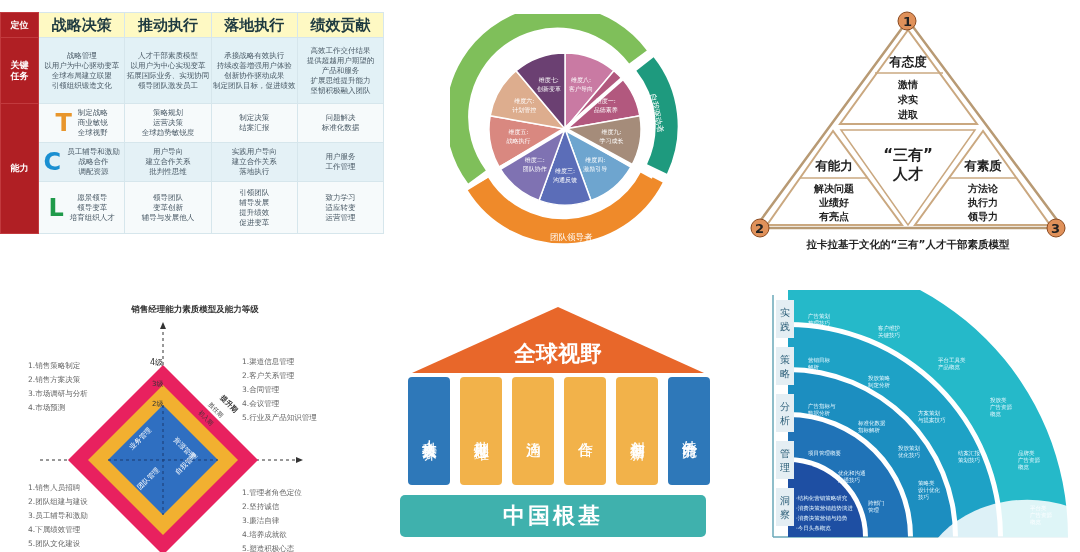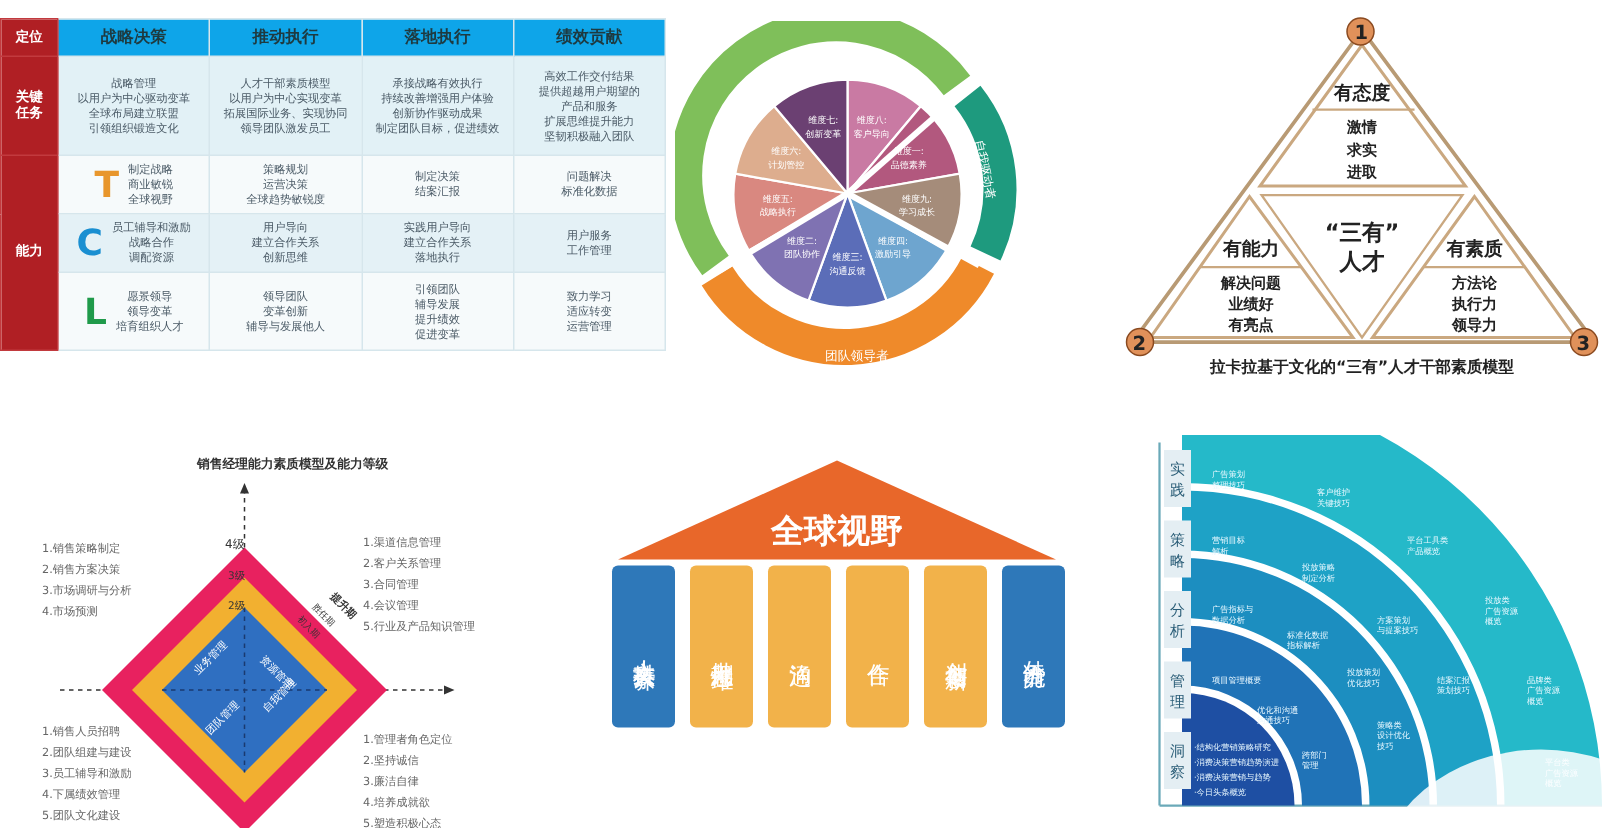--- a/index.html
+++ b/index.html
@@ -2,24 +2,24 @@
 <html><head>
 <meta charset="utf-8">
 <style>
 *{box-sizing:border-box;margin:0;padding:0}
 html,body{width:1080px;height:552px;background:#fff;overflow:hidden;font-family:"DejaVu Sans","Liberation Sans",sans-serif}
 .abs{position:absolute}
 #root{position:relative;width:1080px;height:552px;background:#fff}
 
 
 #p1{left:0;top:12px;width:384px;height:222px}
-#p1 table{border-collapse:collapse;width:444px;height:222px;table-layout:fixed}
+#p1 table{border-collapse:collapse;width:384px;height:222px;table-layout:fixed}
 #p1 td{border:1px solid #d6e6ec;text-align:center;vertical-align:middle;font-size:7.5px;line-height:10px;color:#4a5a66}
 #p1 .rh{background:#b01f24;color:#fff;font-weight:bold;font-size:9px;line-height:11px;width:38px;border-color:#c23a3e}
-#p1 .hd{background:#0ea5e9;color:#1e3a40;font-weight:bold;font-size:11px;height:25px}
+#p1 .hd{background:#fef9c3;color:#1e3a40;font-weight:bold;font-size:15px;height:25px}
 #p1 .kt{background:#e2f1f6;height:66px}
 #p1 .tr td.c{background:#f6fafb}
 #p1 .cr td.c{background:#e4f1f6}
 #p1 .lr td.c{background:#f6fafb}
 #p1 .cap{display:flex;align-items:center;justify-content:center;gap:6px}
 #p1 .big{font-size:24px;font-weight:bold;line-height:24px}
 
 
 #p2{left:450px;top:14px;width:230px;height:230px}
 #p2 svg{width:230px;height:230px}
@@ -110,21 +110,21 @@
         <td class="c">
           <div class="cap">
             <span class="big" style="color:#1a8fd1">C</span>
             <span style="white-space:pre-line">员工辅导和激励
 战略合作
 调配资源</span>
           </div>
         </td>
         <td class="c" style="white-space:pre-line">用户导向
 建立合作关系
-创新思维</td>
+批判性思维</td>
         <td class="c" style="white-space:pre-line">实践用户导向
 建立合作关系
 落地执行</td>
         <td class="c" style="white-space:pre-line">用户服务
 工作管理</td>
       </tr>
       <tr class="lr">
         <td class="c">
           <div class="cap">
             <span class="big" style="color:#1f9a4a">L</span>
@@ -303,20 +303,21 @@
     <svg class="abs roof" viewBox="0 0 296 70">
       <polygon points="148,2 2,68 294,68" fill="#e8672a"></polygon>
       <text x="148" y="56" font-size="22" font-weight="bold" text-anchor="middle" fill="#fff">全球视野</text>
     </svg>
     <div class="abs pillar blue" style="left:10px">人文科技素养</div>
     <div class="abs pillar yel" style="left:62px">批判性思维</div>
     <div class="abs pillar yel" style="left:114px">沟通</div>
     <div class="abs pillar yel" style="left:166px">合作</div>
     <div class="abs pillar yel" style="left:218px">创造与创新</div>
     <div class="abs pillar blue" style="left:270px">外语能力</div>
+    <div class="abs base">中国根基</div>
   </div>
 
   <div id="p6" class="abs">
     <svg viewBox="0 0 312 262">
       <line x1="5" y1="5" x2="5" y2="247" stroke="#6aa9b8" stroke-width="1.5"></line>
       <line x1="5" y1="247" x2="300" y2="247" stroke="#6aa9b8" stroke-width="1.5"></line>
       <g id="arcs">
           <path d="M20,-33 A280,280 0 0 1 300,247 L235,247 A215,215 0 0 0 20,32 Z" fill="#25b9c9"></path>
           <path d="M20,37 A210,210 0 0 1 230,247 L190,247 A170,170 0 0 0 20,77 Z" fill="#1ea2c6"></path>
           <path d="M20,82 A165,165 0 0 1 185,247 L145,247 A125,125 0 0 0 20,122 Z" fill="#1c8ec0"></path>

